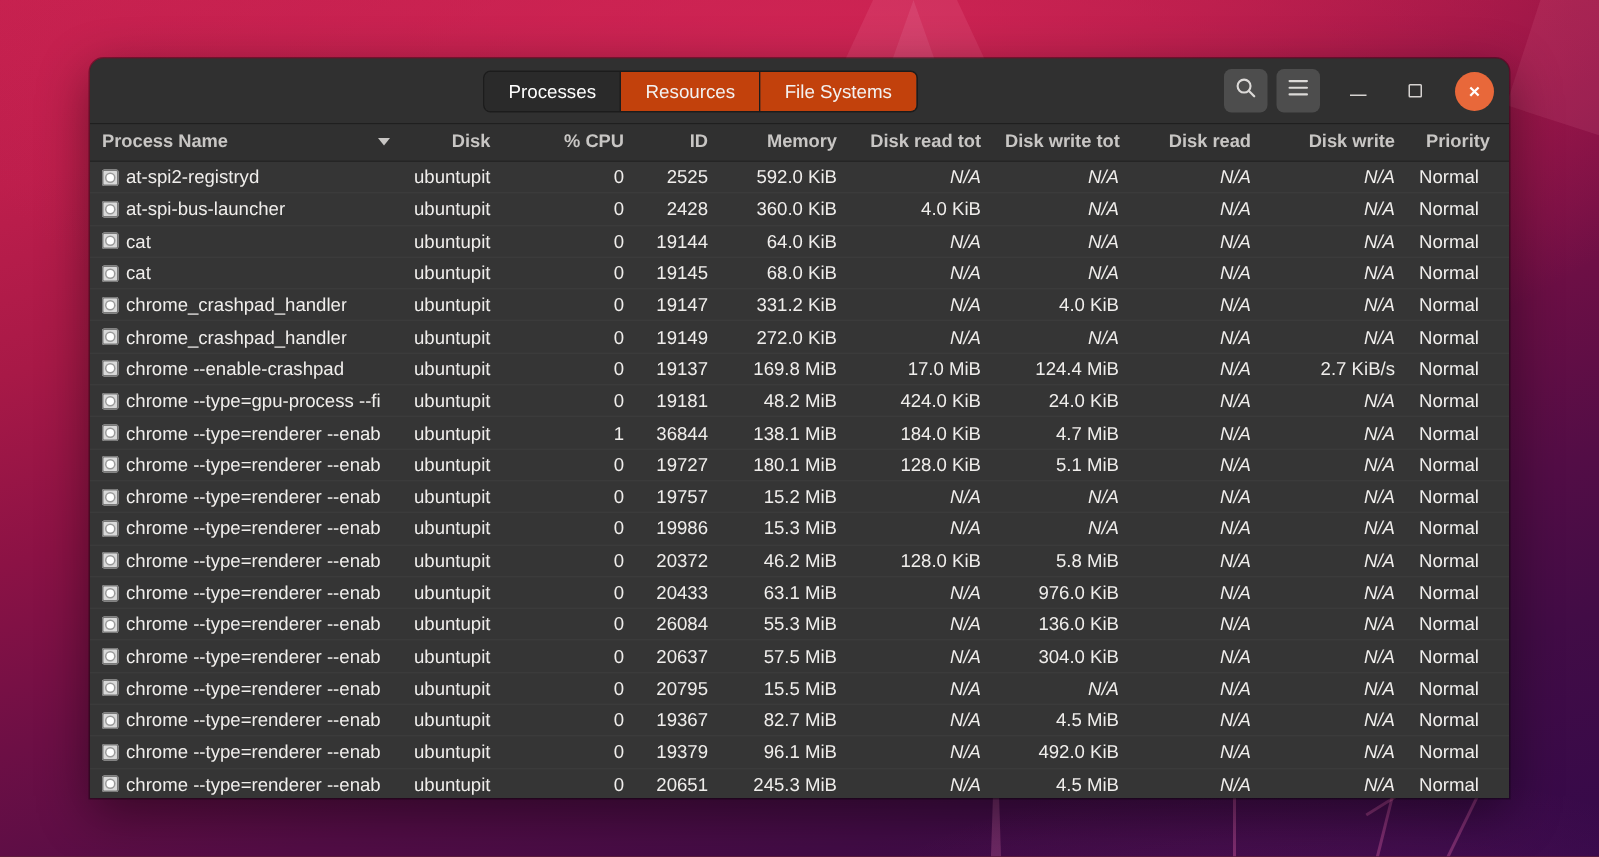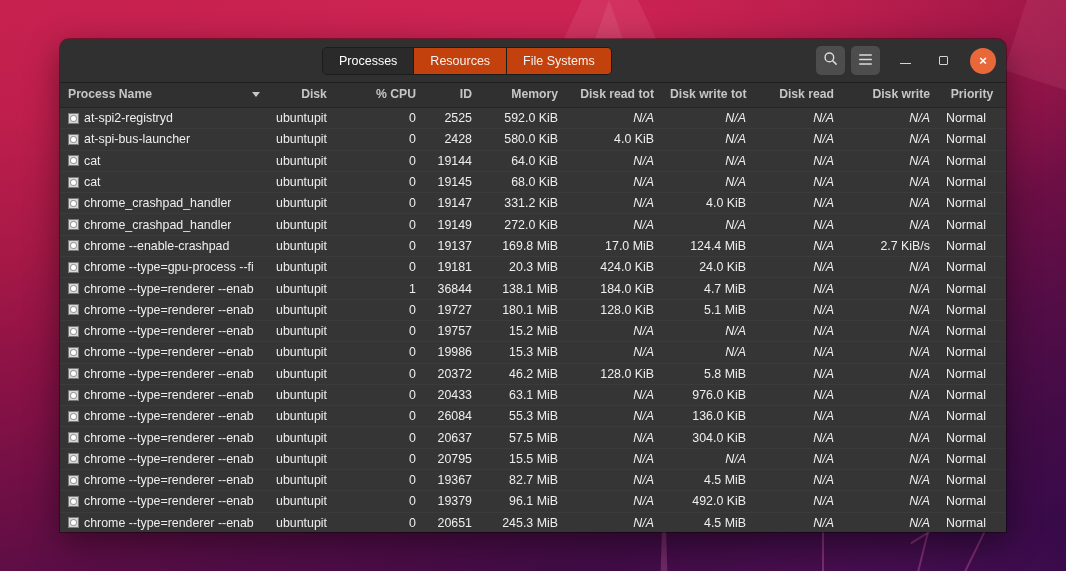--- a/index.html
+++ b/index.html
@@ -379,21 +379,21 @@
           <tr>
             <td>
               <div class="pname-cell">
                 <span class="proc-icon"></span>
                 <span class="pname-text">at-spi-bus-launcher</span>
               </div>
             </td>
             <td>ubuntupit</td>
             <td class="num">0</td>
             <td class="num">2428</td>
-            <td class="num">580.0 KiB</td>
+            <td class="num">360.0 KiB</td>
             <td class="num">4.0 KiB</td>
             <td class="num"><span class="na">N/A</span></td>
             <td class="num"><span class="na">N/A</span></td>
             <td class="num"><span class="na">N/A</span></td>
             <td>Normal</td>
           </tr>
           <tr>
             <td>
               <div class="pname-cell">
                 <span class="proc-icon"></span>
@@ -481,21 +481,21 @@
           <tr>
             <td>
               <div class="pname-cell">
                 <span class="proc-icon"></span>
                 <span class="pname-text">chrome --type=gpu-process --fi</span>
               </div>
             </td>
             <td>ubuntupit</td>
             <td class="num">0</td>
             <td class="num">19181</td>
-            <td class="num">20.3 MiB</td>
+            <td class="num">48.2 MiB</td>
             <td class="num">424.0 KiB</td>
             <td class="num">24.0 KiB</td>
             <td class="num"><span class="na">N/A</span></td>
             <td class="num"><span class="na">N/A</span></td>
             <td>Normal</td>
           </tr>
           <tr>
             <td>
               <div class="pname-cell">
                 <span class="proc-icon"></span>

